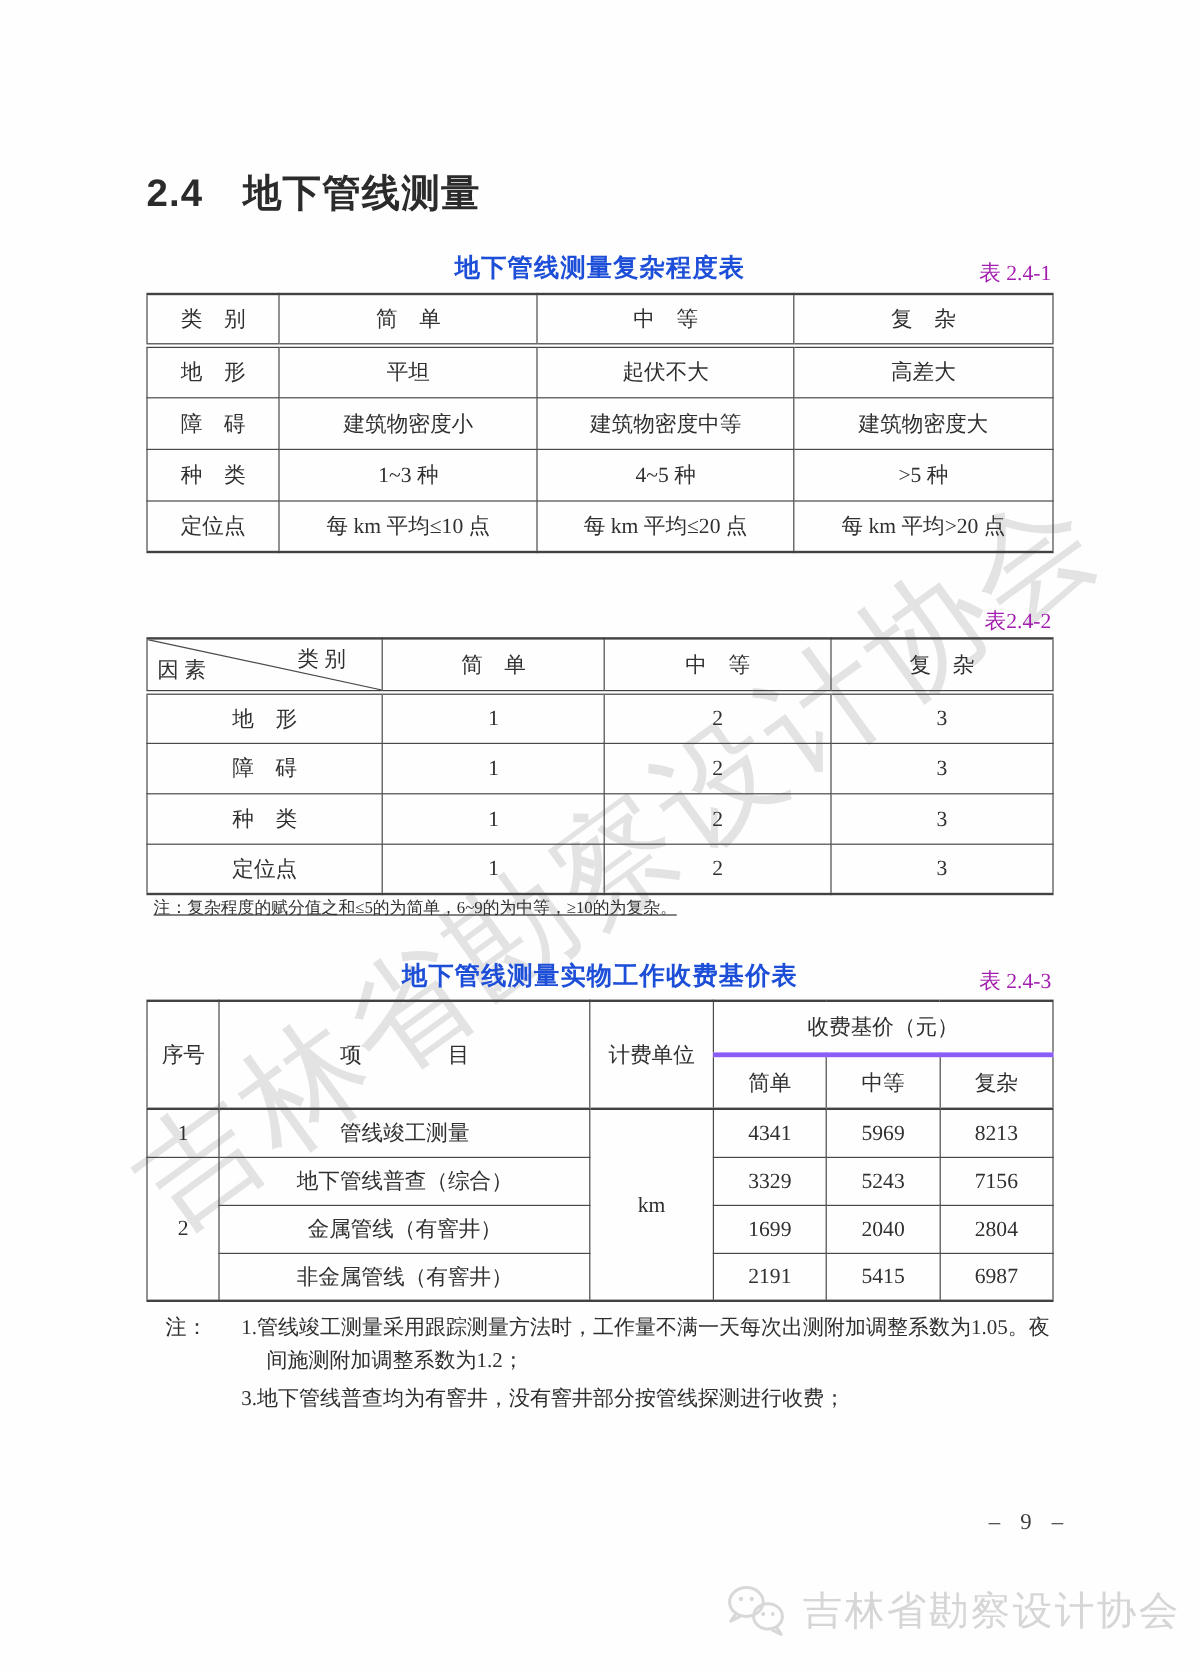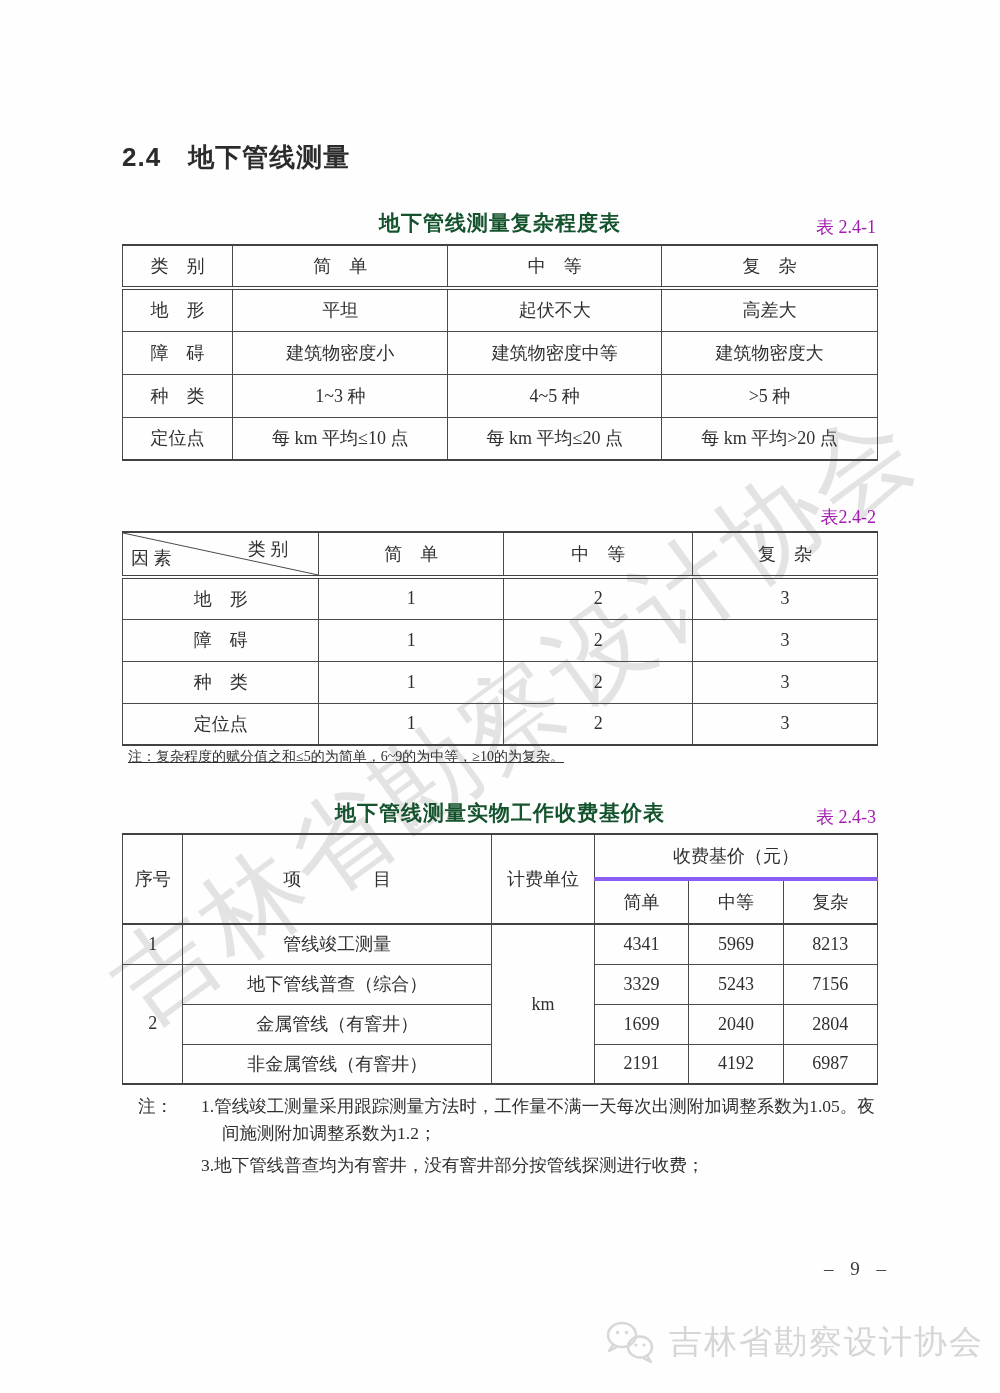--- a/index.html
+++ b/index.html
@@ -15,27 +15,27 @@
     text-align:center; white-space:nowrap;
     font-size:102px; letter-spacing:5px; font-weight:400;
     color:#a8a8a8; opacity:.30;
     transform:rotate(-36deg);
     z-index:0; pointer-events:none;
   }
   .content { position:relative; z-index:1; }
   .section-heading {
     position:absolute; left:122px; top:140px;
     font-family:"Liberation Sans","DejaVu Sans",sans-serif;
-    font-weight:700; font-size:26px; color:#2b2b2b; letter-spacing:1px;
+    font-weight:700; font-size:32px; color:#2b2b2b; letter-spacing:1px;
   }
   .tbl-head { position:absolute; left:122px; width:756px; height:34px; }
   .tbl-title {
     position:absolute; left:0; right:0; bottom:0; text-align:center;
     font-family:"Liberation Sans","DejaVu Sans",sans-serif;
-    font-weight:700; font-size:21px; color:#14532d; letter-spacing:1px;
+    font-weight:700; font-size:21px; color:#1d4ed8; letter-spacing:1px;
   }
   .tbl-caption { position:absolute; right:2px; bottom:-2px; font-size:18px; color:#a21caf; }
 
   table.tbl {
     position:absolute; left:122px; width:756px;
     border-collapse:collapse; table-layout:fixed; background:transparent;
     border-left:1.5px solid #4a4a4a; border-right:1.5px solid #4a4a4a;
     border-top:2.5px solid #424242; border-bottom:2.5px solid #424242;
   }
   .tbl th, .tbl td {
@@ -230,21 +230,21 @@
         </tr>
         <tr>
           <td>金属管线（有窨井）</td>
           <td>1699</td>
           <td>2040</td>
           <td>2804</td>
         </tr>
         <tr>
           <td>非金属管线（有窨井）</td>
           <td>2191</td>
-          <td>4192</td>
+          <td>5415</td>
           <td>6987</td>
         </tr>
       </tbody>
     </table>
 
     <div class="notes">
       <span class="notes-label">注：</span>
       <div class="notes-items">
         <div class="note-item">1.管线竣工测量采用跟踪测量方法时，工作量不满一天每次出测附加调整系数为1.05。夜间施测附加调整系数为1.2；</div>
         <div class="note-item">3.地下管线普查均为有窨井，没有窨井部分按管线探测进行收费；</div>

